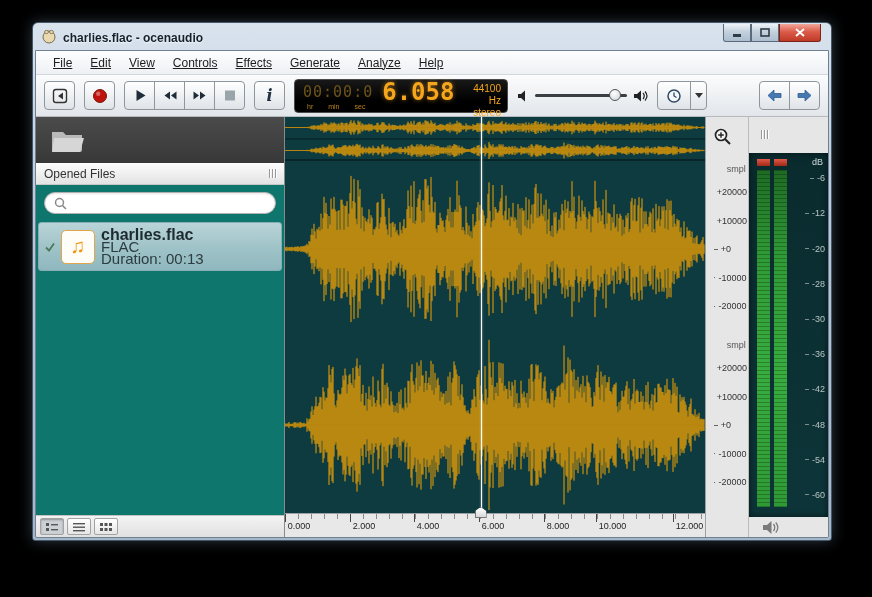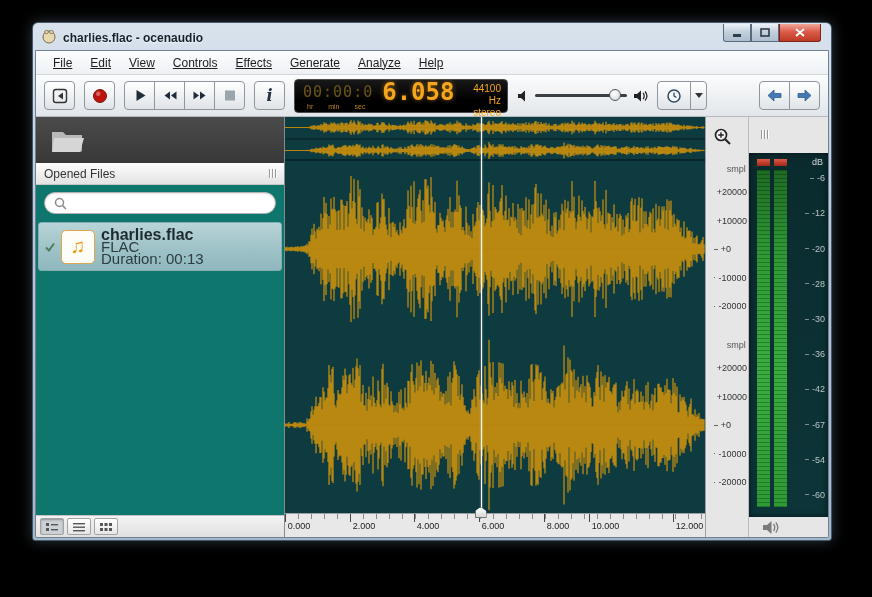--- a/index.html
+++ b/index.html
@@ -365,21 +365,21 @@
               <line x1="0" y1="88" x2="420" y2="88" stroke="rgba(0,0,0,.35)"></line>
               <path class="wpath" fill="none" stroke="#f2a303" stroke-width="1" d="M0 86.2V89.8M1 86.9V89.1M2 86.6V89.4M3 86.4V89.6M4 85.0V91.0M5 87.0V89.0M6 86.8V89.2M7 86.8V89.2M8 86.6V89.4M9 85.4V90.6M10 85.3V90.7M11 85.5V90.5M12 86.6V89.4M13 85.5V90.5M14 86.5V89.5M15 84.9V91.1M16 85.5V90.5M17 86.1V89.9M18 86.5V89.5M19 85.8V90.2M20 86.8V89.2M21 86.6V89.4M22 81.3V94.7M23 84.4V91.6M24 82.1V93.9M25 81.5V94.5M26 74.5V101.5M27 69.3V106.7M28 78.0V98.0M29 72.7V103.3M30 69.2V106.8M31 59.7V116.3M32 69.5V106.5M33 69.0V107.0M34 65.8V110.2M35 59.9V116.1M36 60.3V115.7M37 72.3V103.7M38 50.2V125.8M39 54.6V121.4M40 63.5V112.5M41 60.5V115.5M42 60.8V115.2M43 51.1V124.9M44 28.1V147.9M45 37.9V138.1M46 45.5V130.5M47 31.9V144.1M48 29.9V146.1M49 56.4V119.6M50 68.1V107.9M51 70.5V105.5M52 63.4V112.6M53 53.0V123.0M54 56.5V119.5M55 58.0V118.0M56 56.8V119.2M57 50.5V125.5M58 38.5V137.5M59 43.1V132.9M60 31.6V144.4M61 38.3V137.7M62 56.4V119.6M63 47.3V128.7M64 38.4V137.6M65 37.0V139.0M66 46.0V130.0M67 48.1V127.9M68 30.9V145.1M69 50.9V125.1M70 42.6V133.4M71 29.3V146.7M72 21.4V154.6M73 31.3V144.7M74 39.1V136.9M75 28.1V147.9M76 64.6V111.4M77 57.0V119.0M78 47.9V128.1M79 68.4V107.6M80 68.6V107.4M81 55.8V120.2M82 73.7V102.3M83 62.0V114.0M84 49.5V126.5M85 63.0V113.0M86 58.4V117.6M87 69.6V106.4M88 39.5V136.5M89 60.2V115.8M90 66.0V110.0M91 69.7V106.3M92 63.2V112.8M93 43.5V132.5M94 54.3V121.7M95 67.6V108.4M96 70.3V105.7M97 31.8V144.2M98 26.8V149.2M99 66.4V109.6M100 47.8V128.2M101 61.7V114.3M102 45.8V130.2M103 50.1V125.9M104 67.6V108.4M105 69.1V106.9M106 54.3V121.7M107 64.5V111.5M108 67.8V108.2M109 75.3V100.7M110 68.6V107.4M111 74.6V101.4M112 65.9V110.1M113 76.1V99.9M114 54.8V121.2M115 67.3V108.7M116 52.5V123.5M117 71.8V104.2M118 70.6V105.4M119 73.3V102.7M120 50.7V125.3M121 65.8V110.2M122 70.5V105.5M123 43.7V132.3M124 44.1V131.9M125 66.3V109.7M126 35.2V140.8M127 27.3V148.7M128 44.3V131.7M129 47.7V128.3M130 55.5V120.5M131 40.9V135.1M132 25.5V150.5M133 53.4V122.6M134 28.7V147.3M135 49.3V126.7M136 23.3V152.7M137 38.6V137.4M138 38.4V137.6M139 54.9V121.1M140 46.0V130.0M141 34.0V142.0M142 53.2V122.8M143 46.0V130.0M144 40.4V135.6M145 48.0V128.0M146 23.8V152.2M147 53.4V122.6M148 27.1V148.9M149 57.5V118.5M150 35.9V140.1M151 50.7V125.3M152 42.8V133.2M153 40.8V135.2M154 48.2V127.8M155 63.8V112.2M156 54.7V121.3M157 60.0V116.0M158 56.4V119.6M159 56.6V119.4M160 67.7V108.3M161 54.0V122.0M162 66.1V109.9M163 39.5V136.5M164 65.3V110.7M165 35.0V141.0M166 68.4V107.6M167 45.6V130.4M168 40.9V135.1M169 24.4V151.6M170 28.3V147.7M171 32.4V143.6M172 37.2V138.8M173 59.1V116.9M174 39.0V137.0M175 63.1V112.9M176 57.5V118.5M177 47.3V128.7M178 60.1V115.9M179 68.4V107.6M180 68.3V107.7M181 73.6V102.4M182 75.5V100.5M183 73.3V102.7M184 76.2V99.8M185 77.2V98.8M186 71.1V104.9M187 62.6V113.4M188 62.5V113.5M189 52.1V123.9M190 59.5V116.5M191 70.1V105.9M192 40.0V136.0M193 37.4V138.6M194 33.3V142.7M195 62.7V113.3M196 48.5V127.5M197 56.8V119.2M198 63.5V112.5M199 66.3V109.7M200 29.0V147.0M201 52.1V123.9M202 67.6V108.4M203 60.7V115.3M204 2.8V173.2M205 25.5V150.5M206 40.3V135.7M207 48.2V127.8M208 25.0V151.0M209 63.2V112.8M210 49.9V126.1M211 56.0V120.0M212 45.7V130.3M213 59.1V116.9M214 25.3V150.7M215 41.0V135.0M216 26.0V150.0M217 46.1V129.9M218 26.6V149.4M219 54.1V121.9M220 48.7V127.3M221 51.9V124.1M222 52.1V123.9M223 62.0V114.0M224 44.3V131.7M225 53.2V122.8M226 59.2V116.8M227 45.1V130.9M228 48.6V127.4M229 70.0V106.0M230 42.9V133.1M231 66.5V109.5M232 56.2V119.8M233 71.4V104.6M234 65.9V110.1M235 70.7V105.3M236 43.7V132.3M237 56.7V119.3M238 60.6V115.4M239 54.5V121.5M240 60.3V115.7M241 65.9V110.1M242 56.0V120.0M243 70.5V105.5M244 41.7V134.3M245 61.9V114.1M246 27.9V148.1M247 27.0V149.0M248 44.5V131.5M249 64.1V111.9M250 42.2V133.8M251 27.3V148.7M252 29.5V146.5M253 28.1V147.9M254 42.5V133.5M255 36.2V139.8M256 35.1V140.9M257 63.2V112.8M258 51.3V124.7M259 44.6V131.4M260 39.5V136.5M261 54.3V121.7M262 65.7V110.3M263 61.6V114.4M264 65.7V110.3M265 67.1V108.9M266 52.2V123.8M267 56.0V120.0M268 53.9V122.1M269 70.4V105.6M270 63.1V112.9M271 59.7V116.3M272 50.9V125.1M273 49.5V126.5M274 48.6V127.4M275 60.0V116.0M276 47.4V128.6M277 45.5V130.5M278 46.4V129.6M279 8.5V167.5M280 52.6V123.4M281 37.5V138.5M282 36.2V139.8M283 20.4V155.6M284 65.8V110.2M285 22.6V153.4M286 33.1V142.9M287 34.7V141.3M288 49.8V126.2M289 32.3V143.7M290 61.4V114.6M291 43.1V132.9M292 53.4V122.6M293 39.8V136.2M294 55.2V120.8M295 50.3V125.7M296 47.2V128.8M297 60.6V115.4M298 38.8V137.2M299 55.5V120.5M300 49.2V126.8M301 65.3V110.7M302 38.4V137.6M303 44.9V131.1M304 46.4V129.6M305 50.2V125.8M306 60.8V115.2M307 69.9V106.1M308 69.2V106.8M309 55.2V120.8M310 59.1V116.9M311 41.0V135.0M312 35.1V140.9M313 28.1V147.9M314 50.1V125.9M315 62.7V113.3M316 34.5V141.5M317 47.8V128.2M318 39.5V136.5M319 64.7V111.3M320 38.1V137.9M321 50.7V125.3M322 45.2V130.8M323 45.4V130.6M324 39.9V136.1M325 54.0V122.0M326 54.7V121.3M327 57.3V118.7M328 50.4V125.6M329 47.5V128.5M330 47.5V128.5M331 45.6V130.4M332 69.3V106.7M333 75.4V100.6M334 65.1V110.9M335 73.1V102.9M336 63.6V112.4M337 53.8V122.2M338 59.8V116.2M339 59.6V116.4M340 53.4V122.6M341 48.8V127.2M342 44.3V131.7M343 67.1V108.9M344 51.5V124.5M345 72.8V103.2M346 63.7V112.3M347 62.0V114.0M348 56.6V119.4M349 42.0V134.0M350 66.5V109.5M351 54.2V121.8M352 52.4V123.6M353 54.2V121.8M354 65.0V111.0M355 64.9V111.1M356 54.6V121.4M357 64.3V111.7M358 58.9V117.1M359 72.5V103.5M360 64.9V111.1M361 48.1V127.9M362 65.2V110.8M363 44.8V131.2M364 67.4V108.6M365 71.4V104.6M366 63.7V112.3M367 57.1V118.9M368 73.5V102.5M369 58.1V117.9M370 51.1V124.9M371 65.8V110.2M372 65.0V111.0M373 46.9V129.1M374 46.7V129.3M375 50.5V125.5M376 50.5V125.5M377 54.9V121.1M378 54.9V121.1M379 58.1V117.9M380 48.2V127.8M381 56.2V119.8M382 41.8V134.2M383 52.5V123.5M384 52.5V123.5M385 53.3V122.7M386 66.4V109.6M387 57.9V118.1M388 41.1V134.9M389 56.2V119.8M390 45.8V130.2M391 58.8V117.2M392 49.6V126.4M393 74.9V101.1M394 75.6V100.4M395 57.4V118.6M396 64.3V111.7M397 60.2V115.8M398 62.7V113.3M399 59.8V116.2M400 64.7V111.3M401 67.7V108.3M402 73.6V102.4M403 79.6V96.4M404 70.1V105.9M405 67.1V108.9M406 61.5V114.5M407 77.1V98.9M408 77.4V98.6M409 78.8V97.2M410 72.3V103.7M411 80.2V95.8M412 77.5V98.5M413 79.5V96.5M414 76.0V100.0M415 82.6V93.4M416 81.4V94.6M417 82.3V93.7M418 82.1V93.9M419 82.2V93.8"></path>
             </svg>
         </div>
         <div class="ruler">
           <span class="rlabel" style="left:0px">0.000</span>
           <span class="rlabel" style="left:65px">2.000</span>
           <span class="rlabel" style="left:129px">4.000</span>
           <span class="rlabel" style="left:194px">6.000</span>
           <span class="rlabel" style="left:259px">8.000</span>
-          <span class="rlabel" style="left:304px">10.000</span>
+          <span class="rlabel" style="left:311px">10.000</span>
           <span class="rlabel" style="left:388px">12.000</span>
         </div>
         <div class="cursor"></div>
         <div class="cursor-handle"></div>
       </div>
 
       <div class="scalecol">
         <div class="scale-top">
           <div class="zoom-btn">
             <svg width="20" height="20">
@@ -481,21 +481,21 @@
               <div class="db-row">
                   <b></b>
                   <span>-36</span>
                 </div>
               <div class="db-row">
                   <b></b>
                   <span>-42</span>
                 </div>
               <div class="db-row">
                   <b></b>
-                  <span>-67</span>
+                  <span>-48</span>
                 </div>
               <div class="db-row">
                   <b></b>
                   <span>-54</span>
                 </div>
               <div class="db-row">
                   <b></b>
                   <span>-60</span>
                 </div>
             </div>

